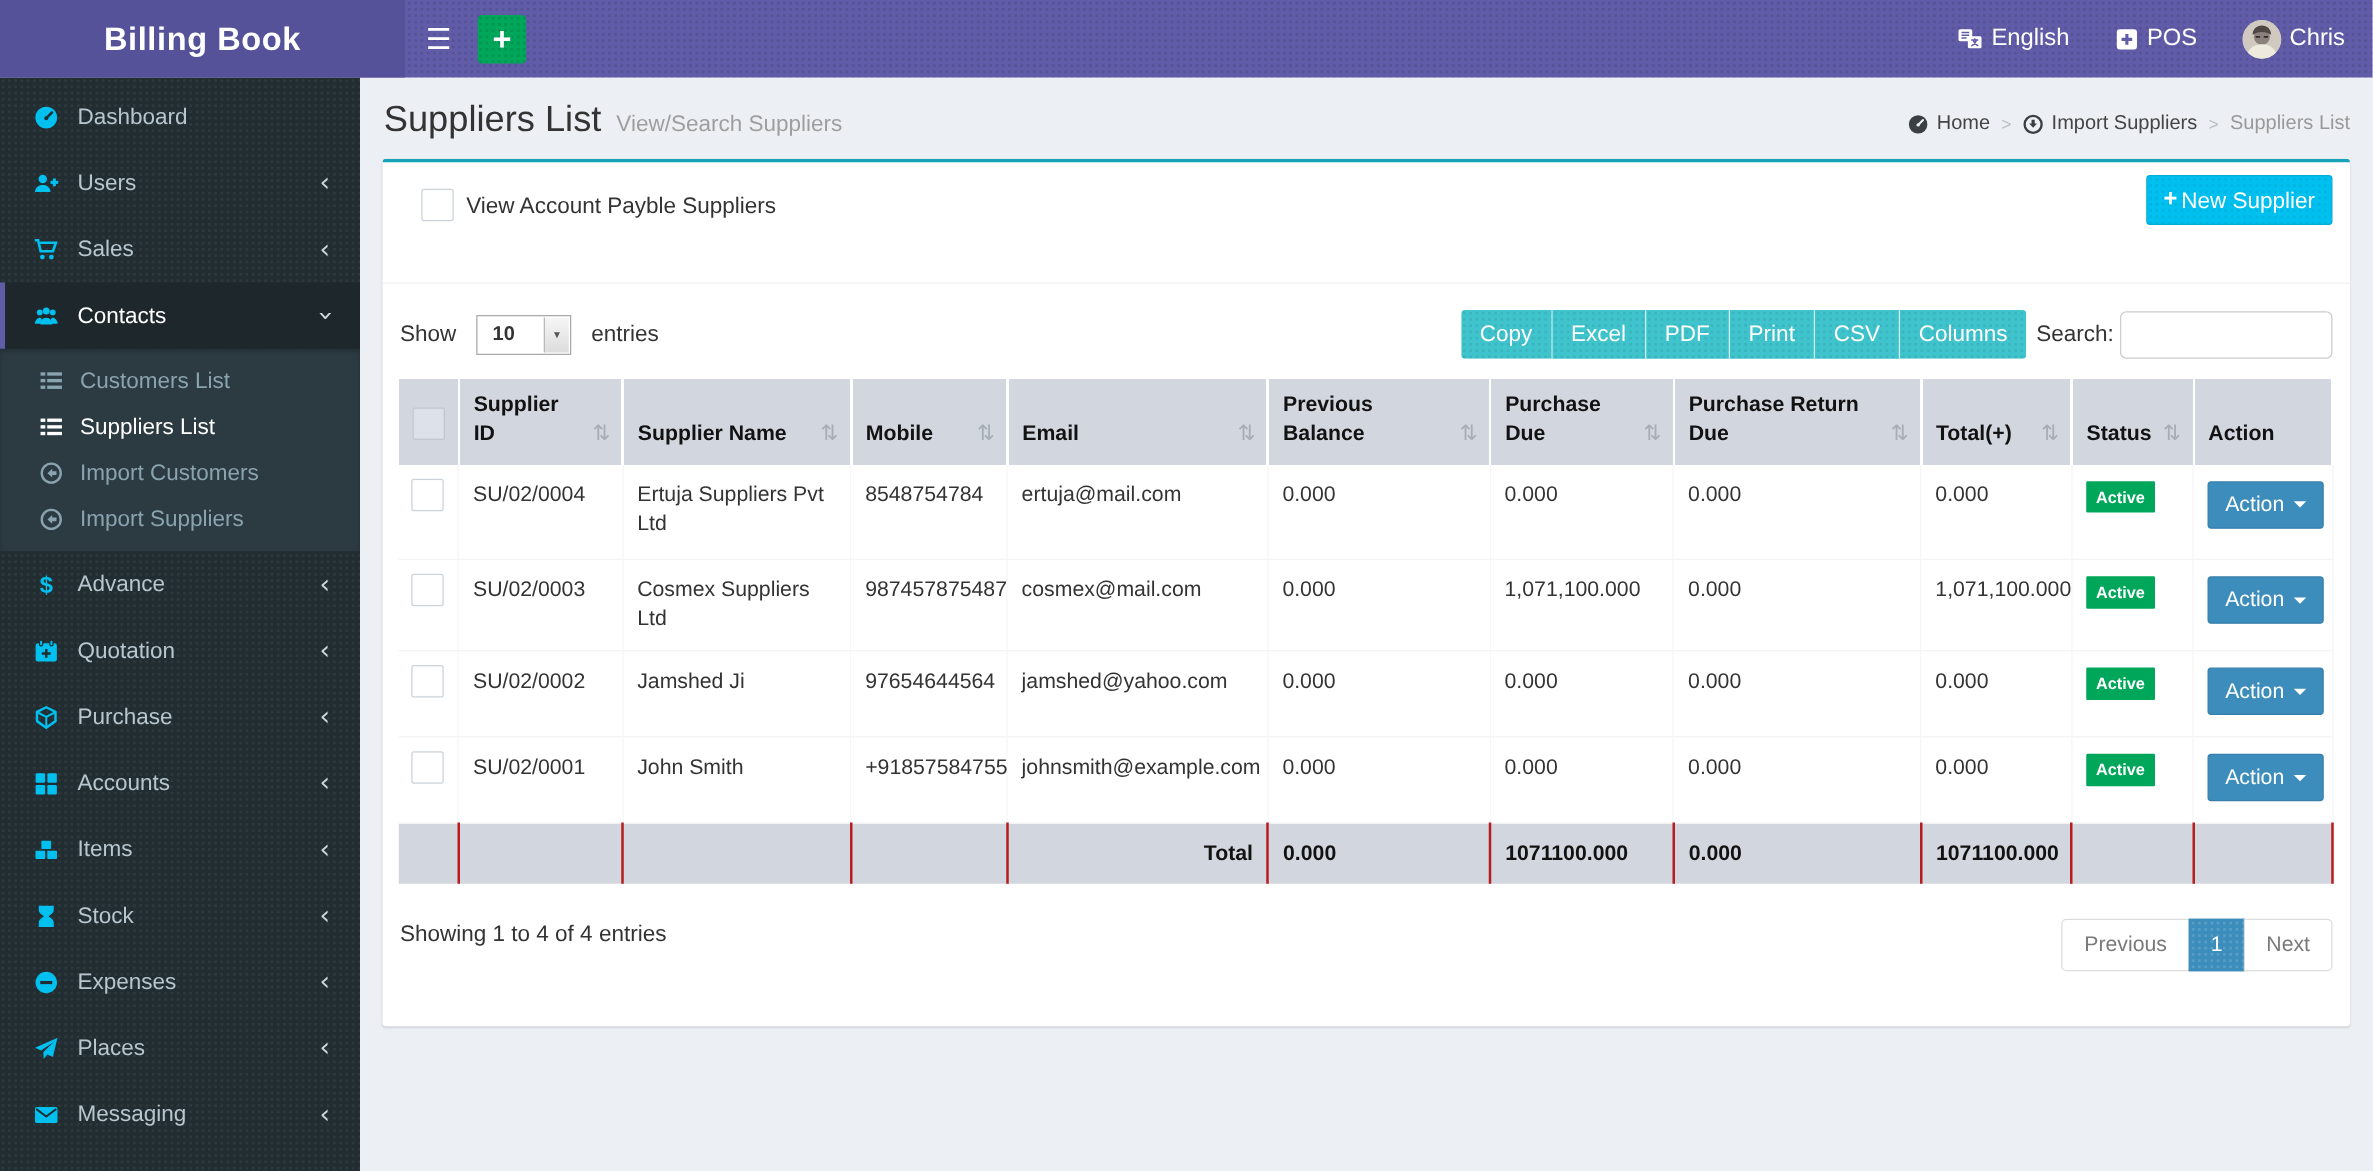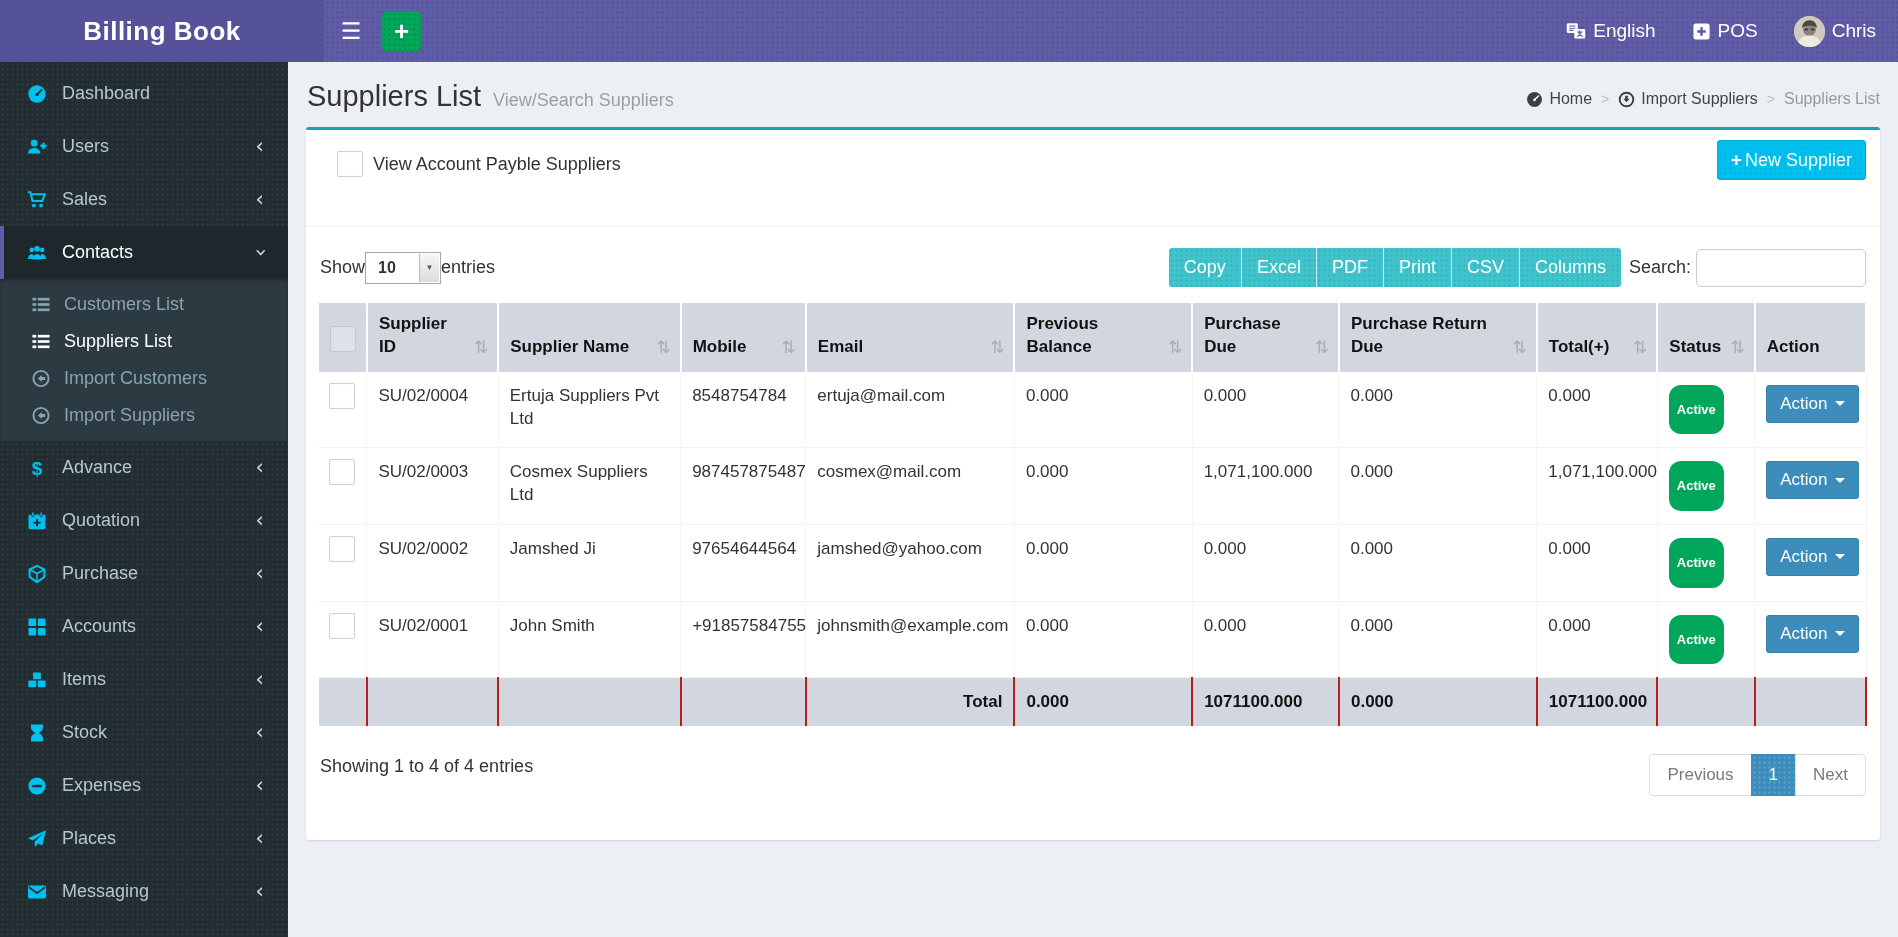--- a/index.html
+++ b/index.html
@@ -61,21 +61,21 @@
   .cb.hd { background:#dde2ea; border-color:#c2c8d2; }
   .payble-label { font-size:18px; color:#333; margin-left:10px; line-height:26px; }
   .btn-new { position:absolute; top:10px; right:14px; background:#00c0ef;
     background-image:radial-gradient(rgba(0,0,0,0.06) 1px, transparent 1.4px); background-size:5px 5px;
     border:1px solid #00acd6; border-radius:3px; color:#fff; font-size:18px; padding:8px 13px;
     display:flex; align-items:center; gap:3px; cursor:pointer; }
   .btn-new b { font-size:19px; }
 
   .box-body { padding:12px 13px 14px; }
   .controls { display:flex; align-items:center; margin:9px 1px 16px; }
-  .length { display:flex; align-items:center; gap:0; font-size:18px; color:#333;justify-content:space-between; }
+  .length { display:flex; align-items:center; gap:16px; font-size:18px; color:#333;justify-content:space-between; }
   .select { width:76px; height:32px; border:1px solid #a9a9a9; background:#fff; position:relative;
     display:flex; align-items:center; padding-left:12px; font-size:16px; color:#333; cursor:pointer;font-weight:bold; }
   .select .arrow-box { position:absolute; right:1px; top:1px; bottom:1px; width:20px;
     background:linear-gradient(#f6f6f6,#dcdcdc); border-left:1px solid #b9b9b9;
     display:flex; align-items:center; justify-content:center; font-size:8px; color:#555; }
   .controls-right { margin-left:auto; display:flex; align-items:center; }
   .btn-group { display:flex; margin-right:4px;justify-content:space-between; }
   .btn-teal { background:#3fc4cd; background-image:radial-gradient(rgba(0,0,0,0.07) 1px, transparent 1.4px);
     background-size:5px 5px; border:none; border-right:1px solid rgba(255,255,255,.75); color:#fff;
     font-size:18px; padding:9px 15px; cursor:pointer; }
@@ -92,22 +92,22 @@
   .dt thead th.noic { padding-right:11px; cursor:default; }
   .dt th .sort { position:absolute; right:9px; bottom:13px; color:#a6adb7; font-size:17px;
     font-family:"DejaVu Sans",sans-serif; font-weight:normal; }
   .dt tbody td { padding:13px 11px; height:69px; vertical-align:top; background:#fff;
     border-bottom:1px solid #f4f4f4; border-right:1px solid #f6f6f6; line-height:1.35; }
   .dt tbody tr:first-child td { height:76px; }
   .dt .cb-cell { padding:11px 10px; }
   .dt tfoot th { background:#d2d6de; padding:13px 11px; border-right:2px solid #b91c1c; border-top:1px solid #fff;
     text-align:left; font-weight:bold; color:#121212; font-size:17px; height:48px; }
   .dt tfoot th.tot-label { text-align:right; }
-  .badge { background:#00a65a; color:#fff; font-size:13px; font-weight:bold; padding:16px 8px;
-    border-radius:12px; display:inline-block; }
+  .badge { background:#00a65a; color:#fff; font-size:13px; font-weight:bold; padding:4px 8px;
+    border-radius:1px; display:inline-block; }
   .btn-action { background:#3c8dbc; border:1px solid #367fa9; border-radius:3px; color:#fff;
     font-size:17px; padding:8px 13px; display:inline-flex; align-items:center; gap:8px; cursor:pointer; }
   .caret { width:0; height:0; border:5px solid transparent; border-top-color:#fff; margin-top:5px; display:inline-block; }
 
   
   .tfoot-bar { display:flex; align-items:flex-start; margin:16px 1px 30px; }
   .showing { font-size:18px; color:#333; padding-top:14px; }
   .pagination { margin-left:auto; display:flex; list-style:none; margin-top:12px; }
   .page-btn { border:1px solid #ddd; background:#fff; color:#7a7a7a; padding:10px 17px; font-size:17px;
     cursor:pointer; margin-left:-1px; }

